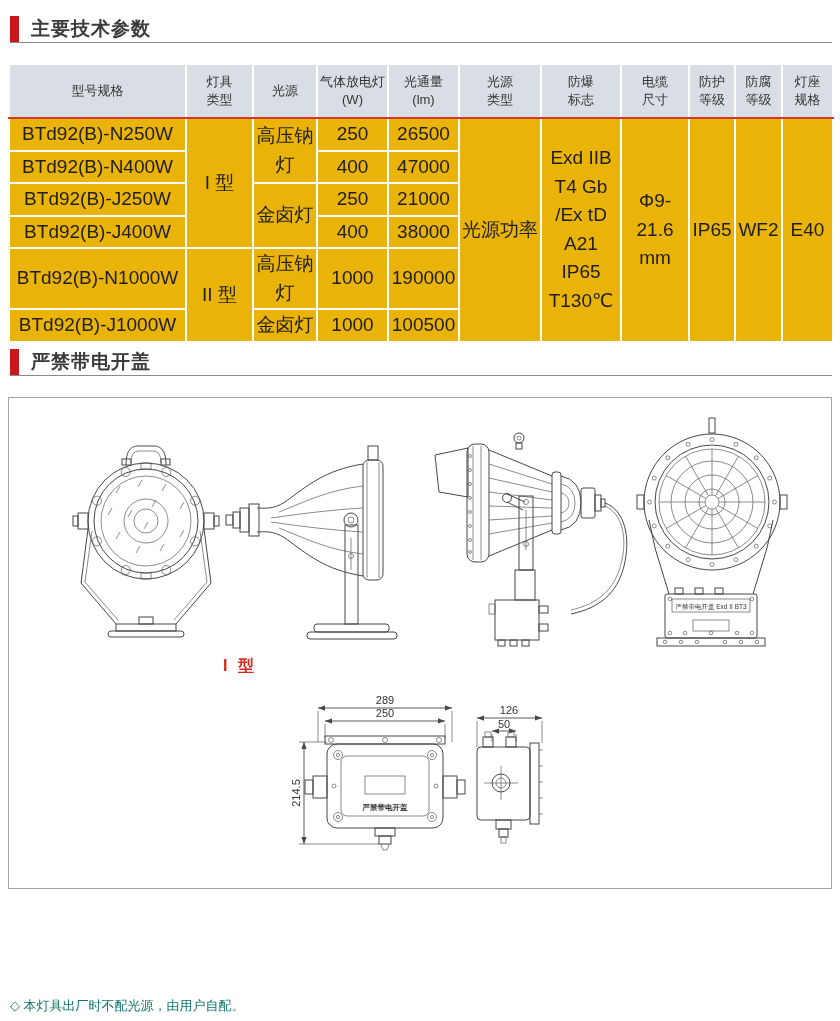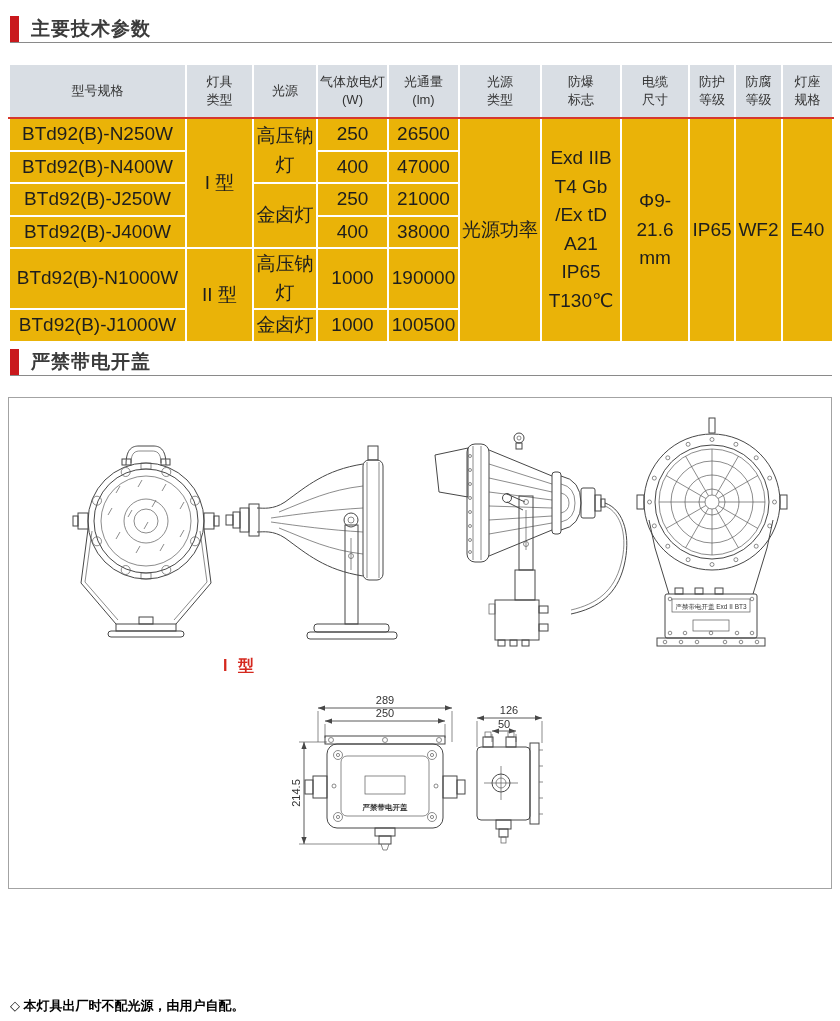--- a/index.html
+++ b/index.html
@@ -26,21 +26,21 @@
   #outline-box{position:absolute;left:8px;top:397px;width:822px;height:490px;
                border:1px solid #a3a3a3;}
   #type-label{position:absolute;left:196px;top:258px;width:70px;text-align:center;
               color:#d5281e;font-size:16px;font-weight:bold;letter-spacing:3px;}
   svg .ln{stroke:#474747;stroke-width:1;fill:none;}
   svg .thin{stroke:#5a5a5a;stroke-width:0.7;fill:none;}
   svg .dim{stroke:#474747;stroke-width:0.9;fill:none;}
   svg text.dimtxt{fill:#333;font-size:11px;font-family:"Liberation Sans","DejaVu Sans",sans-serif;}
   svg text.tiny{fill:#333;font-family:"Liberation Sans","DejaVu Sans",sans-serif;}
   
-  #order-note{position:absolute;left:10px;top:997px;font-size:13px;font-weight:bold;color:#000000;}
+  #order-note{position:absolute;left:10px;top:997px;font-size:13px;font-weight:normal;color:#0f766e;}
 </style>
 </head>
 <body>
 
 <div id="page">
 
   <div class="sec" style="top:16px">
     <span class="bar"></span>
     <h2>主要技术参数</h2>
   </div>

